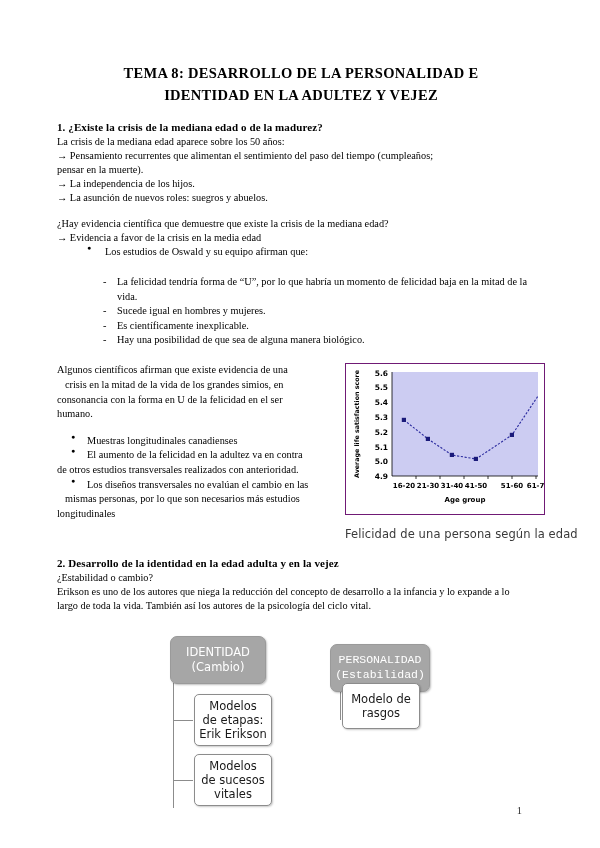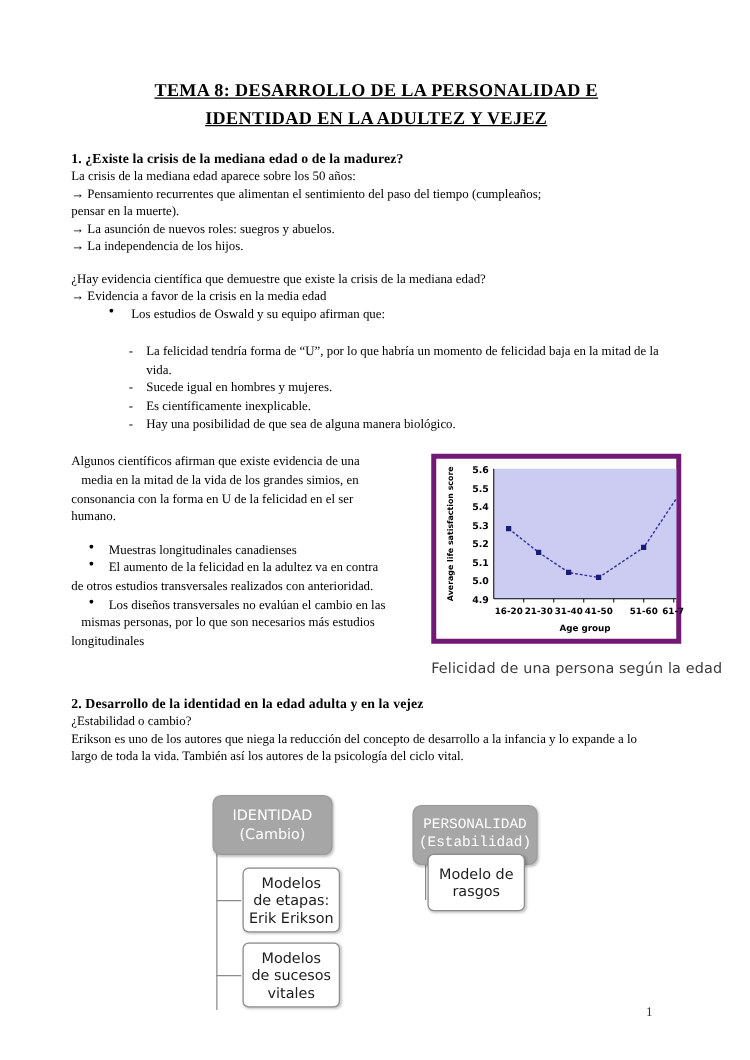--- a/index.html
+++ b/index.html
@@ -30,21 +30,20 @@
   }
 
   
   .doc-title {
     text-align: center;
     font-weight: bold;
     font-size: 14.5px;
     letter-spacing: 0.3px;
     line-height: 1.55;
     margin: 0 0 14px 0;
-    text-decoration: underline;
   }
   .doc-title .line2 { display: block; }
 
   
   .sec-heading {
     font-weight: bold;
     font-size: 11px;
     margin: 0 0 2px 0;
     letter-spacing: 0.1px;
   }
@@ -110,21 +109,21 @@
   .chart-figure {
     position: absolute;
     right: 0;
     top: 0;
     width: 200px;
   }
   .chart-box {
     width: 200px;
     height: 152px;
     background: #ffffff;
-    border: 4px solid #701a75;
+    border: 1px solid #701a75;
     box-sizing: border-box;
     position: relative;
   }
   .chart-inner {
     position: absolute;
     left: 0; top: 0; right: 0; bottom: 0;
   }
   .chart-caption {
     font-family: "DejaVu Sans", sans-serif;
     font-size: 11.5px;
@@ -228,22 +227,22 @@
 
     <div class="doc-title">
       <span>TEMA 8: DESARROLLO DE LA PERSONALIDAD E</span>
       <span class="line2">IDENTIDAD EN LA ADULTEZ Y VEJEZ</span>
     </div>
 
     <div class="sec-heading">1. ¿Existe la crisis de la mediana edad o de la madurez?</div>
     <p class="body-line">La crisis de la mediana edad aparece sobre los 50 años:</p>
     <p class="arrow-item">→ Pensamiento recurrentes que alimentan el sentimiento del paso del tiempo (cumpleaños;</p>
     <p class="arrow-item">pensar en la muerte).</p>
+    <p class="arrow-item">→ La independencia de los hijos.</p>
     <p class="arrow-item">→ La asunción de nuevos roles: suegros y abuelos.</p>
-    <p class="arrow-item">→ La independencia de los hijos.</p>
 
     <div class="spacer-md"></div>
 
     <p class="body-line">¿Hay evidencia científica que demuestre que existe la crisis de la mediana edad?</p>
     <p class="arrow-item">→ Evidencia a favor de la crisis en la media edad</p>
 
     <ul class="lvl1">
       <li>Los estudios de Oswald y su equipo afirman que:</li>
     </ul>
     <ul class="lvl2">
@@ -308,21 +307,21 @@
 
               <text x="119" y="138" text-anchor="middle" font-family="DejaVu Sans, sans-serif" font-size="7" font-weight="bold" fill="#000000">Age group</text>
             </svg>
           </div>
         </div>
         <figcaption class="chart-caption">Felicidad de una persona según la edad</figcaption>
       </figure>
 
       <div class="wrap-text">
         <p>Algunos científicos afirman que existe evidencia de una</p>
-        <p class="indent-2">media en la mitad de la vida de los grandes simios, en</p>
+        <p class="indent-2">crisis en la mitad de la vida de los grandes simios, en</p>
         <p>consonancia con la forma en U de la felicidad en el ser</p>
         <p>humano.</p>
       </div>
 
       <div style="height:12px"></div>
 
       <ul class="wrap-bullets">
         <li>Muestras longitudinales canadienses</li>
         <li>El aumento de la felicidad en la adultez va en contra</li>
       </ul>

